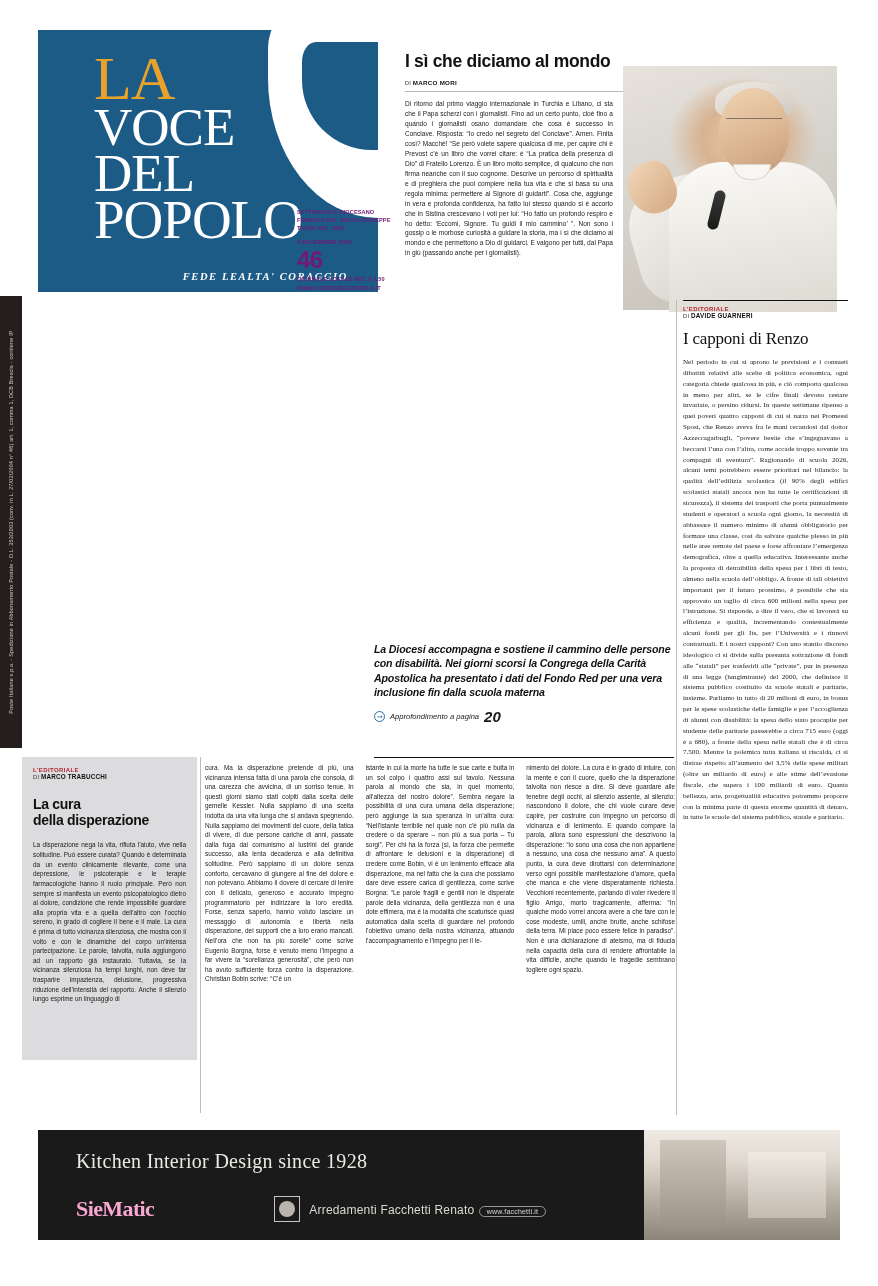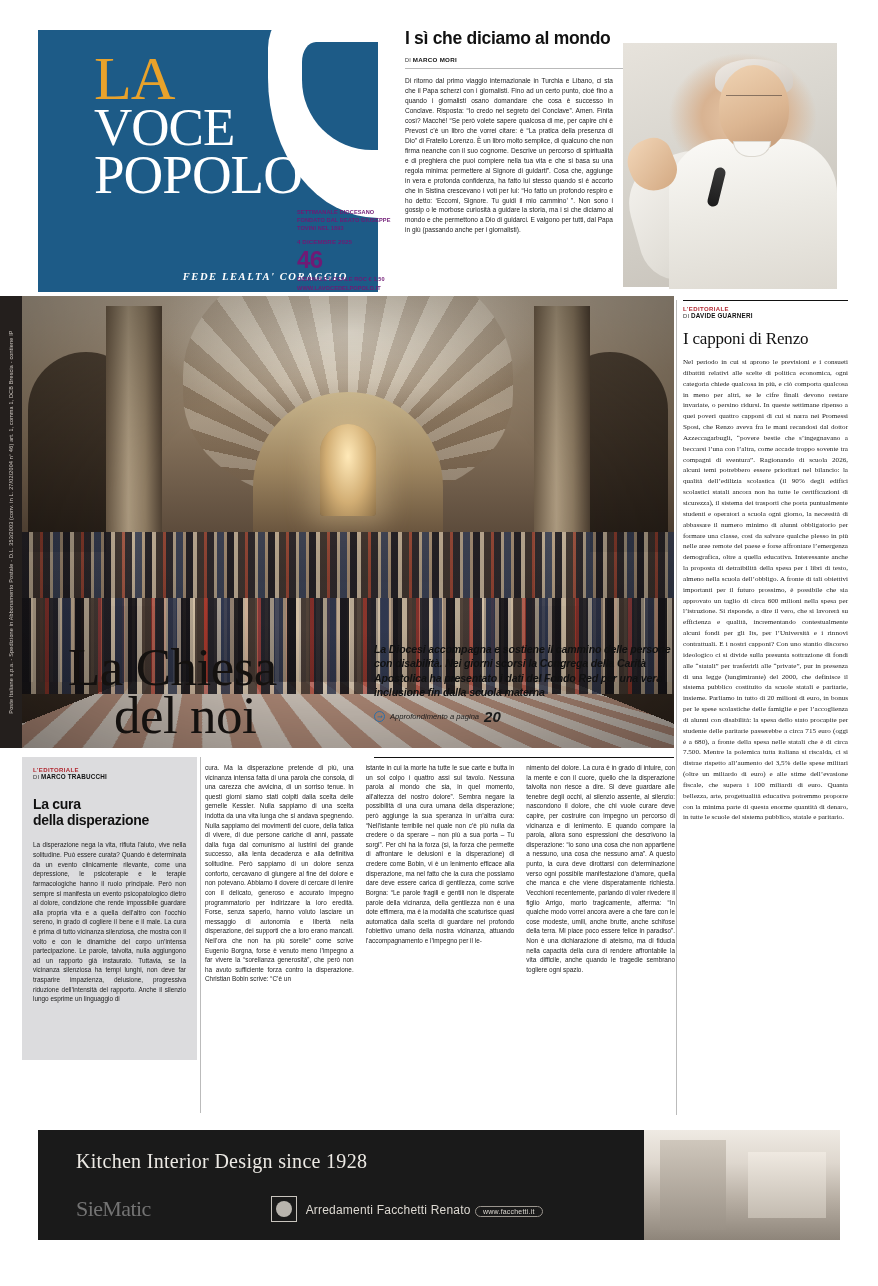--- a/index.html
+++ b/index.html
@@ -97,21 +97,21 @@
     font-size: 24px; font-weight: bold; line-height: 1;
     margin-top: 3px; letter-spacing: -.5px;
   }
   .mi-foot {
     font-size: 5.6px; font-weight: bold; line-height: 1.5;
     margin-top: 3px; letter-spacing: .1px; text-transform: uppercase;
   }
 
   
   .top-article {
-    position: absolute; left: 405px; top: 29px;
+    position: absolute; left: 405px; top: 52px;
     width: 432px; height: 252px;
   }
   .ta-title {
     font-size: 17.5px; font-weight: 600; color: #111;
     letter-spacing: -.3px; line-height: 1.1;
   }
   .ta-byline {
     margin-top: 8px; font-size: 5.6px; color: #333;
     letter-spacing: .2px;
   }
@@ -425,21 +425,21 @@
   .ad-tagline {
     font-family: "Liberation Serif", serif;
     font-size: 20px; color: #ece9e4; letter-spacing: .3px;
   }
   .ad-row {
     position: absolute; left: 38px; bottom: 18px; right: 0;
     display: flex; align-items: center; gap: 120px;
   }
   .ad-logo {
     font-family: "Liberation Serif", serif;
-    font-size: 22px; font-weight: normal; color: #737373;
+    font-size: 22px; font-weight: bold; color: #f9a8d4;
     letter-spacing: -.6px;
   }
   .ad-dealer { display: flex; align-items: center; gap: 9px; }
   .ad-mark {
     width: 26px; height: 26px; border: 1.5px solid #c9c5be;
     display: flex; align-items: center; justify-content: center;
   }
   .ad-mark i {
     display: block; width: 16px; height: 16px; border-radius: 50%;
     background: #b8b4ad;
@@ -460,20 +460,21 @@
   <div class="spine">
     <span class="spine-text">Poste Italiane s.p.a. - Spedizione in Abbonamento Postale - D.L. 353/2003 (conv. in L. 27/02/2004 n° 46) art. 1, comma 1, DCB Brescia - contiene IP</span>
   </div>
 
   <div class="masthead">
     <div class="mast-swoosh"></div>
     <div class="mast-swoosh2"></div>
     <div class="mast-inner">
       <span class="mast-la">LA</span>
       <span class="mast-word">VOCE</span>
+      <span class="mast-word">DEL</span>
       <span class="mast-word pop">POPOLO</span>
     </div>
     <div class="mast-motto">FEDE LEALTA' CORAGGIO</div>
   </div>
 
   <div class="mast-info">
     <div class="mi-small">SETTIMANALE DIOCESANO FONDATO DAL BEATO GIUSEPPE TOVINI NEL 1893</div>
     <div class="mi-date">4 DICEMBRE 2025</div>
     <div class="mi-num">46</div>
     <div class="mi-foot">GIORNALE LOCALE ROC € 1,50 WWW.LAVOCEDELPOPOLO.IT</div>
@@ -493,39 +494,20 @@
       <div class="pope-body"></div>
       <div class="pope-hair"></div>
       <div class="pope-head"></div>
       <div class="pope-glasses"></div>
       <div class="pope-collar"></div>
       <div class="pope-mic"></div>
       <div class="pope-hand"></div>
     </div>
   </div>
 
-  <div class="main-photo">
-    <div class="mp-sky"></div>
-    <div class="mp-vault"></div>
-    <div class="mp-archL"></div>
-    <div class="mp-archR"></div>
-    <div class="mp-apse"></div>
-    <div class="mp-window"></div>
-    <div class="mp-colL"></div>
-    <div class="mp-colR"></div>
-    <div class="mp-floor"></div>
-    <div class="mp-crowd"></div>
-    <div class="mp-crowd2"></div>
-    <div class="mp-vignette"></div>
-
-    <div class="headline-wrap">
-      <span class="hl1">La Chiesa</span>
-      <span class="hl2">del noi</span>
-    </div>
-  </div>
 
   <div class="deck">
     <p>La Diocesi accompagna e sostiene il cammino delle persone con disabilità. Nei giorni scorsi la Congrega della Carità Apostolica ha presentato i dati del Fondo Red per una vera inclusione fin dalla scuola materna</p>
     <div class="deck-link">
       <span class="arrow-ico">➞</span>
       <span>Approfondimento a pagina</span>
       <b>20</b>
     </div>
   </div>
   <div class="deck-rule"></div>

